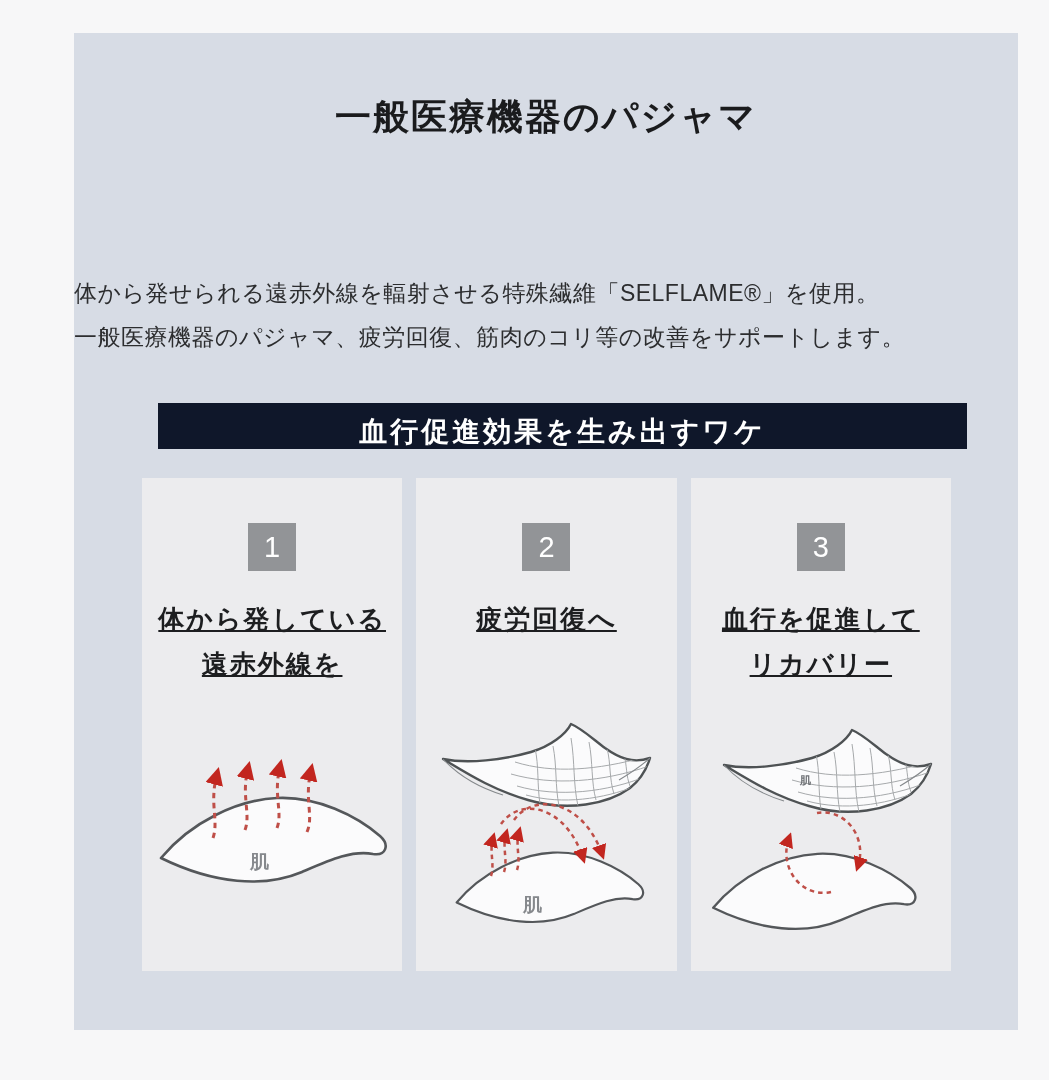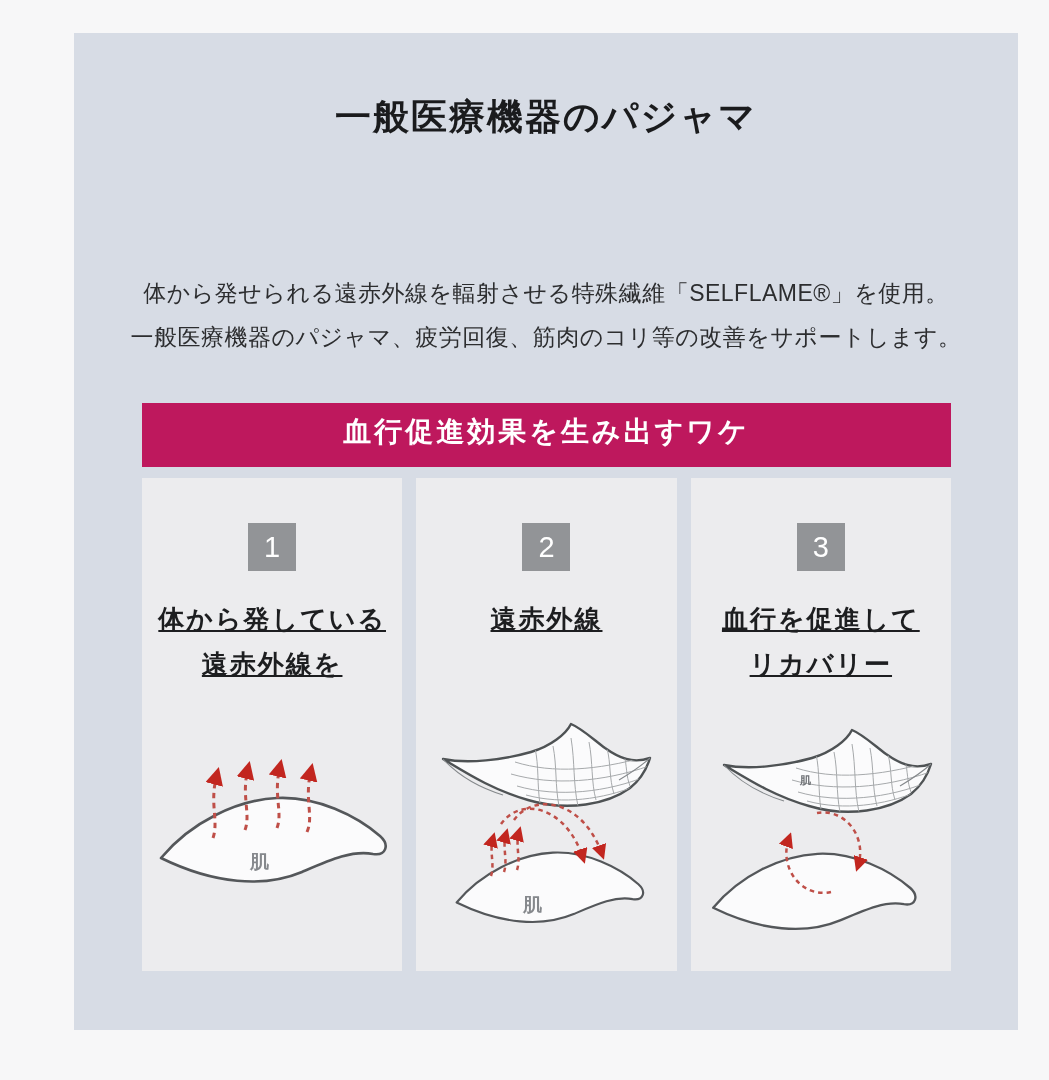--- a/index.html
+++ b/index.html
@@ -23,30 +23,30 @@
     color:#1a1b1d;
   }
   .title {
     position:absolute; top:124px; left:0; right:0;
     text-align:center;
     font-size:49px; font-weight:700; letter-spacing:1px;
     color:#151617;
   }
   .desc {
     position:absolute; top:238px; left:0; right:0;
-    text-align:center;
+    text-align:left;
   }
   .desc p {
     height:44px; line-height:44px;
     font-size:23px; color:#2c2d2f; letter-spacing:0.5px;
   }
   .banner {
-    position:absolute; left:68px; top:370px;
-    width:809px; height:64px;
-    background:#be185d;
+    position:absolute; left:84px; top:370px;
+    width:809px; height:46px;
+    background:#0f172a;
     color:#ffffff; font-size:28px; font-weight:700; letter-spacing:3px;
     text-align:center; line-height:57px;
   }
   .cards {
     position:absolute; left:68px; top:445px;
     width:809px; height:493px;
     display:flex; gap:14px;
   }
   .card {
     flex:1; background:#ececee; position:relative;
@@ -114,21 +114,21 @@
           <path class="dash" marker-end="url(#ah1)" d="M130 112 C136 96,126 80,133 50"></path>
           <path class="dash" marker-end="url(#ah1)" d="M160 116 C167 100,157 84,164 54"></path>
         </g>
         <text class="skin-label" x="103" y="152">肌</text>
       </svg>
     </article>
 
     <article class="card">
       <div class="num">2</div>
       <h3 class="ct">
-        <span>遠赤外線</span>
+        <span>疲労回復へ</span>
       </h3>
       <svg class="illus" viewBox="0 0 250 250">
         <defs>
           <marker id="ah2" viewBox="0 0 10 10" refX="6" refY="5" markerWidth="6" markerHeight="6" orient="auto">
             <path d="M0,0 L10,5 L0,10 Z" fill="#c2261f"></path>
           </marker>
           <clipPath id="fc2">
             <path d="M20 35 C45 50,70 66,105 76 C145 88,185 80,207 64 C217 56,224 44,227 34 C210 40,196 34,182 24 C170 15,158 4,148 0 C143 10,128 22,108 28 C80 36,45 40,20 35 Z"></path>
           </clipPath>
         </defs>

